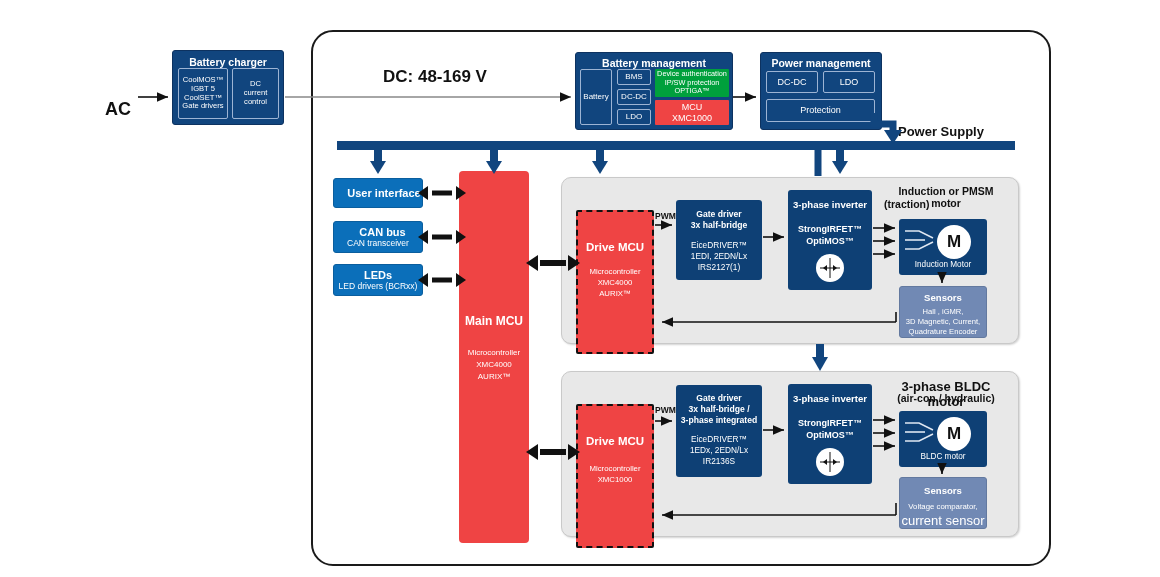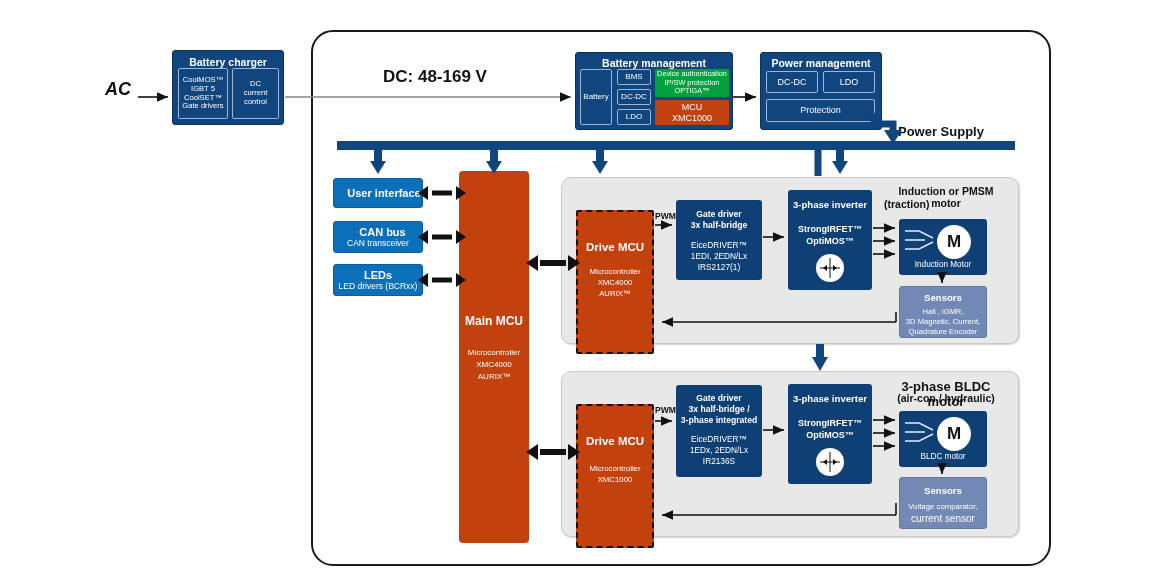--- a/index.html
+++ b/index.html
@@ -15,21 +15,21 @@
     align-items:center; justify-content:center; text-align:center;
     color:#ffffff; line-height:1.18;
   }
   .b-title { font-weight:bold; }
 
   
   .navy      { background:#11457E; border:1px solid #0d3260; }
   .navy-d    { background:#0E4075; }
   .brightblue{ background:#0B6FBA; border:1px solid #0a5e9e; }
   .steel     { background:#7189B4; border:1px solid #63799f; }
-  .red       { background:#c2410c; }
+  .red       { background:#ef4444; }
   .green     { background:#00A03C; }
   .panel     { background:#E8E8E8; border:1px solid #c9c9c9; border-radius:10px;
                box-shadow:1px 1px 2px rgba(0,0,0,.18); }
 
   .inner {
     position:absolute; display:flex; align-items:center; justify-content:center;
     text-align:center; color:#ffffff; background:#11457E;
     border:1px solid #9db4d4; line-height:1.15;
   }
 
@@ -58,21 +58,21 @@
   .fet-circle {
     width:28px;height:28px;border-radius:50%;background:#fff;
     display:flex;align-items:center;justify-content:center;
   }
 </style>
 </head>
 <body>
 
 <div id="outer-frame" class="abs"></div>
 
-<div class="lbl" style="left:105px; top:79px; font-size:18px;font-style:italic;">AC</div>
+<div class="lbl" style="left:105px; top:99px; font-size:18px;">AC</div>
 
 <div class="lbl" style="left:383px; top:67px; font-size:17px;">DC: 48-169 V</div>
 
 <div class="lbl" style="left:898px; top:124px; font-size:13px;">Power Supply</div>
 
 <div class="box navy" style="left:172px; top:50px; width:112px; height:75px; border-radius:3px;">
   <div class="b-title" style="font-size:10.5px; position:absolute; top:5px; width:100%;">Battery  charger</div>
 </div>
 <div class="inner" style="left:178px; top:68px; width:50px; height:51px; border-radius:2px; flex-direction:column; font-size:7.6px;">
   <span>CoolMOS™</span>
@@ -224,21 +224,21 @@
     <path d="M0,4 H14 L28,11" stroke="#dfe7f2" stroke-width="1.6" fill="none"></path>
     <path d="M0,13 H20" stroke="#dfe7f2" stroke-width="1.6" fill="none"></path>
     <path d="M0,22 H14 L28,15" stroke="#dfe7f2" stroke-width="1.6" fill="none"></path>
   </svg>
   <span style="font-size:8.2px; position:absolute; bottom:5px; width:100%;">BLDC motor</span>
 </div>
 
 <div class="box steel" style="left:899px; top:477px; width:88px; height:52px; border-radius:3px;">
   <span class="b-title" style="font-size:9.6px; position:absolute; top:7px; width:100%;">Sensors</span>
   <span style="font-size:7.8px; position:absolute; top:24px; width:100%;">Voltage comparator,</span>
-  <span style="font-size:10px; position:absolute; top:35px; width:100%;">current sensor</span>
+  <span style="font-size:13px; position:absolute; top:35px; width:100%;">current sensor</span>
 </div>
 
 <svg class="ov">
   <defs>
     <marker id="thinArr" markerWidth="8" markerHeight="8" refX="7" refY="3" orient="auto">
       <path d="M0,0 L7,3 L0,6 z" fill="#111"></path>
     </marker>
     <marker id="thinArrW" markerWidth="8" markerHeight="8" refX="7" refY="3" orient="auto">
       <path d="M0,0 L7,3 L0,6 z" fill="#cfdcec"></path>
     </marker>

